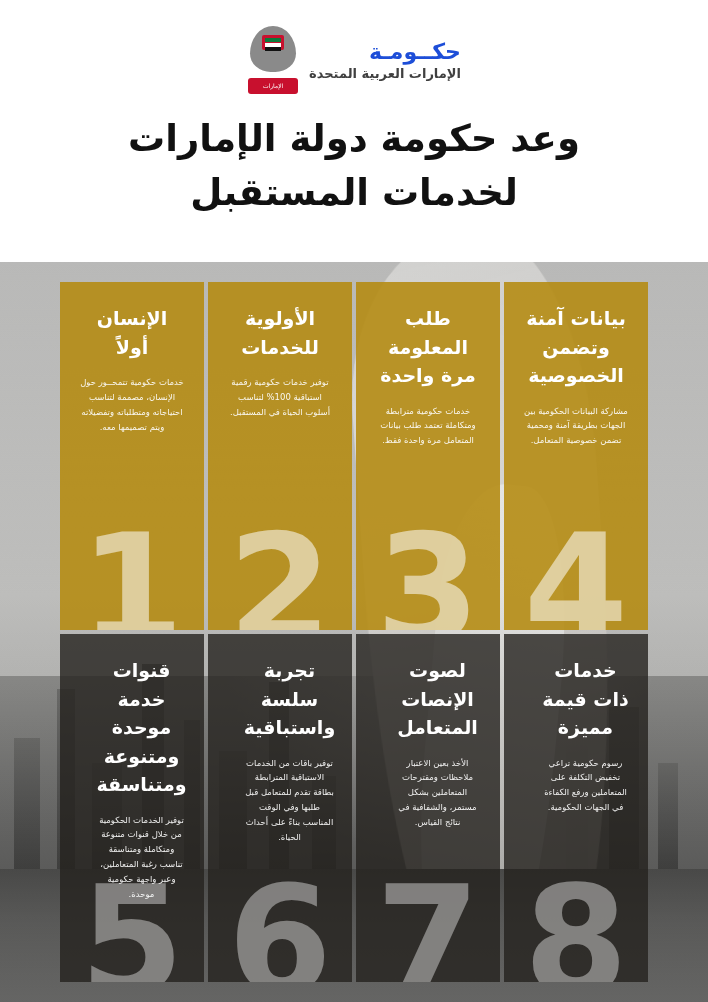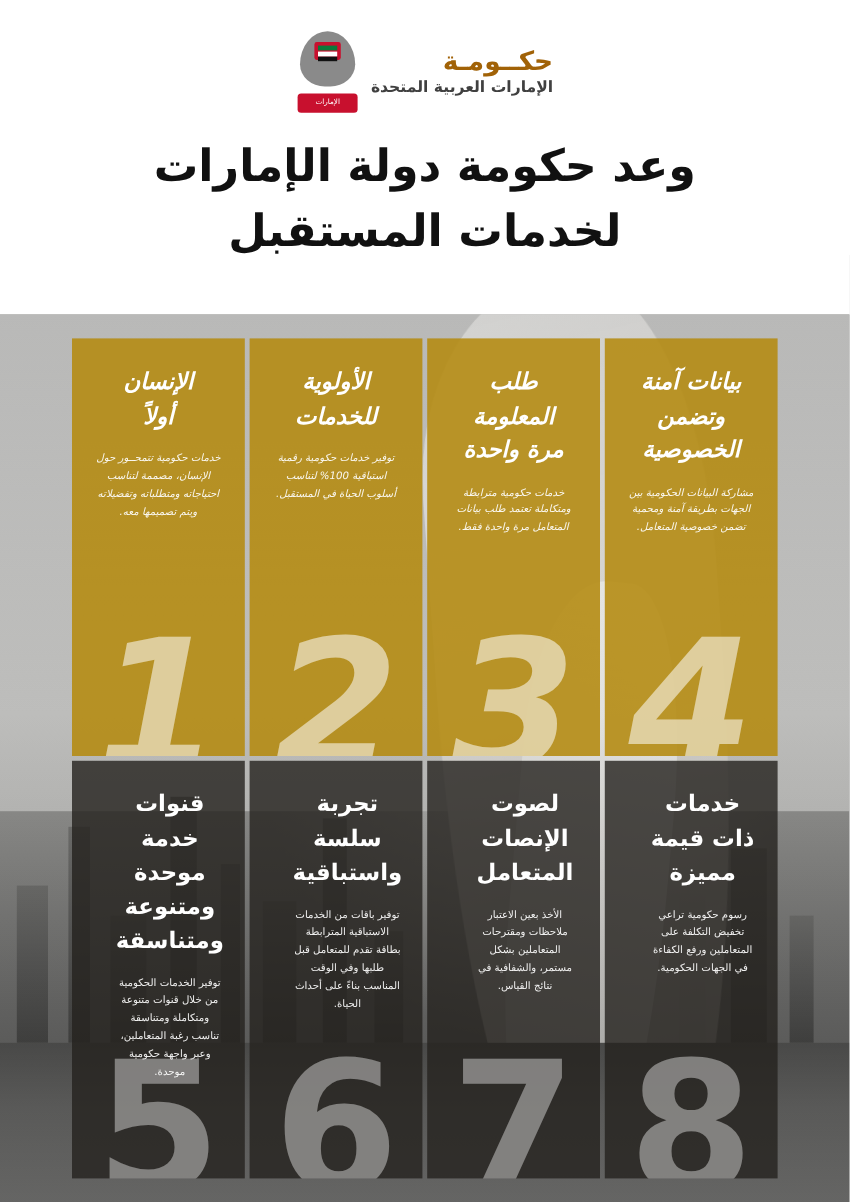--- a/index.html
+++ b/index.html
@@ -76,21 +76,21 @@
     line-height: 16px;
     letter-spacing: 0;
   }
   .logo-text {
     text-align: right;
     line-height: 1.25;
   }
   .logo-text .l1 {
     font-size: 22px;
     font-weight: bold;
-    color: #a16207;
+    color: #1d4ed8;
     letter-spacing: 1px;
   }
   .logo-text .l2 {
     font-size: 13px;
     font-weight: bold;
     color: #404040;
   }
 
   .main-title {
     margin-top: 18px;
@@ -170,21 +170,21 @@
     grid-template-columns: repeat(4, 1fr);
     grid-template-rows: 1fr 1fr;
     gap: 4px;
   }
   .card {
     position: relative;
     padding: 22px 14px 0 14px;
     overflow: hidden;
     color: #ffffff;
   }
-  .card.gold { background: rgba(181,140,20,0.90); font-style: italic; }
+  .card.gold { background: rgba(181,140,20,0.90); }
   .card.dark { background: rgba(36,34,30,0.80); padding-left: 33px; }
 
   .card h3 {
     font-size: 19px;
     font-weight: bold;
     line-height: 1.5;
     text-align: center;
     margin-bottom: 14px;
   }
   .card p {

